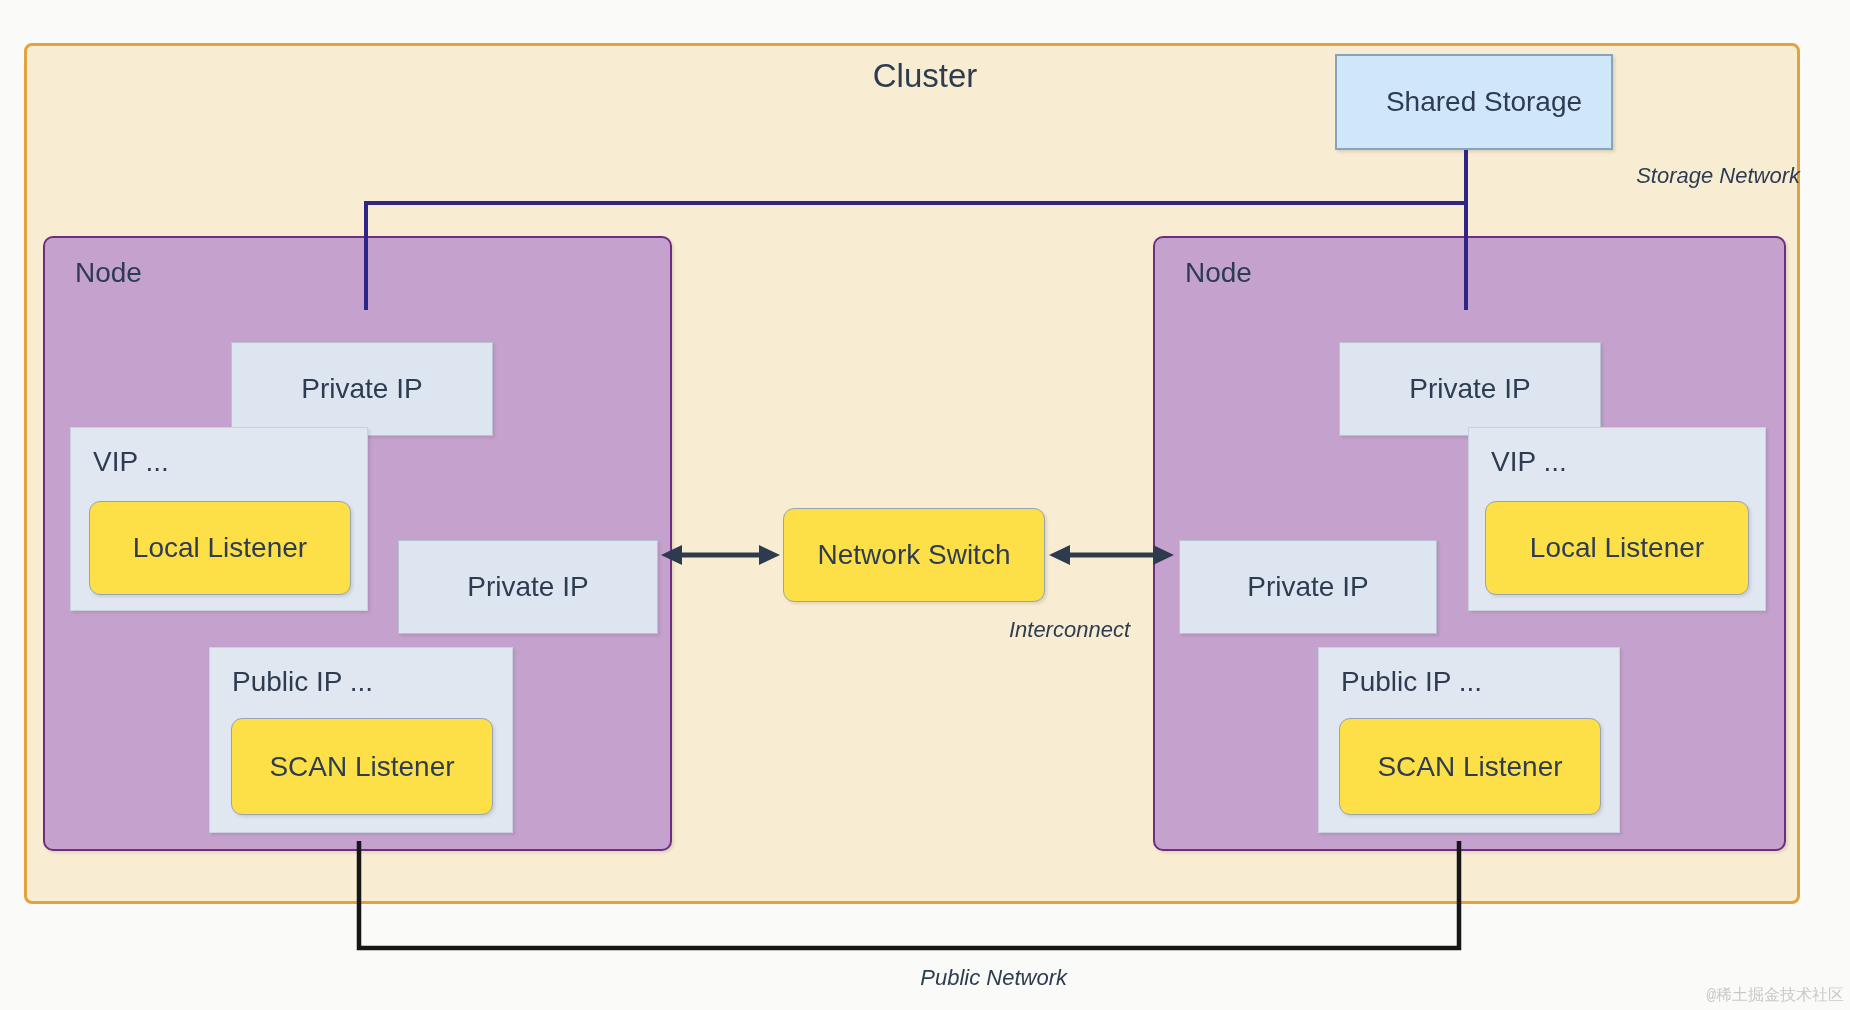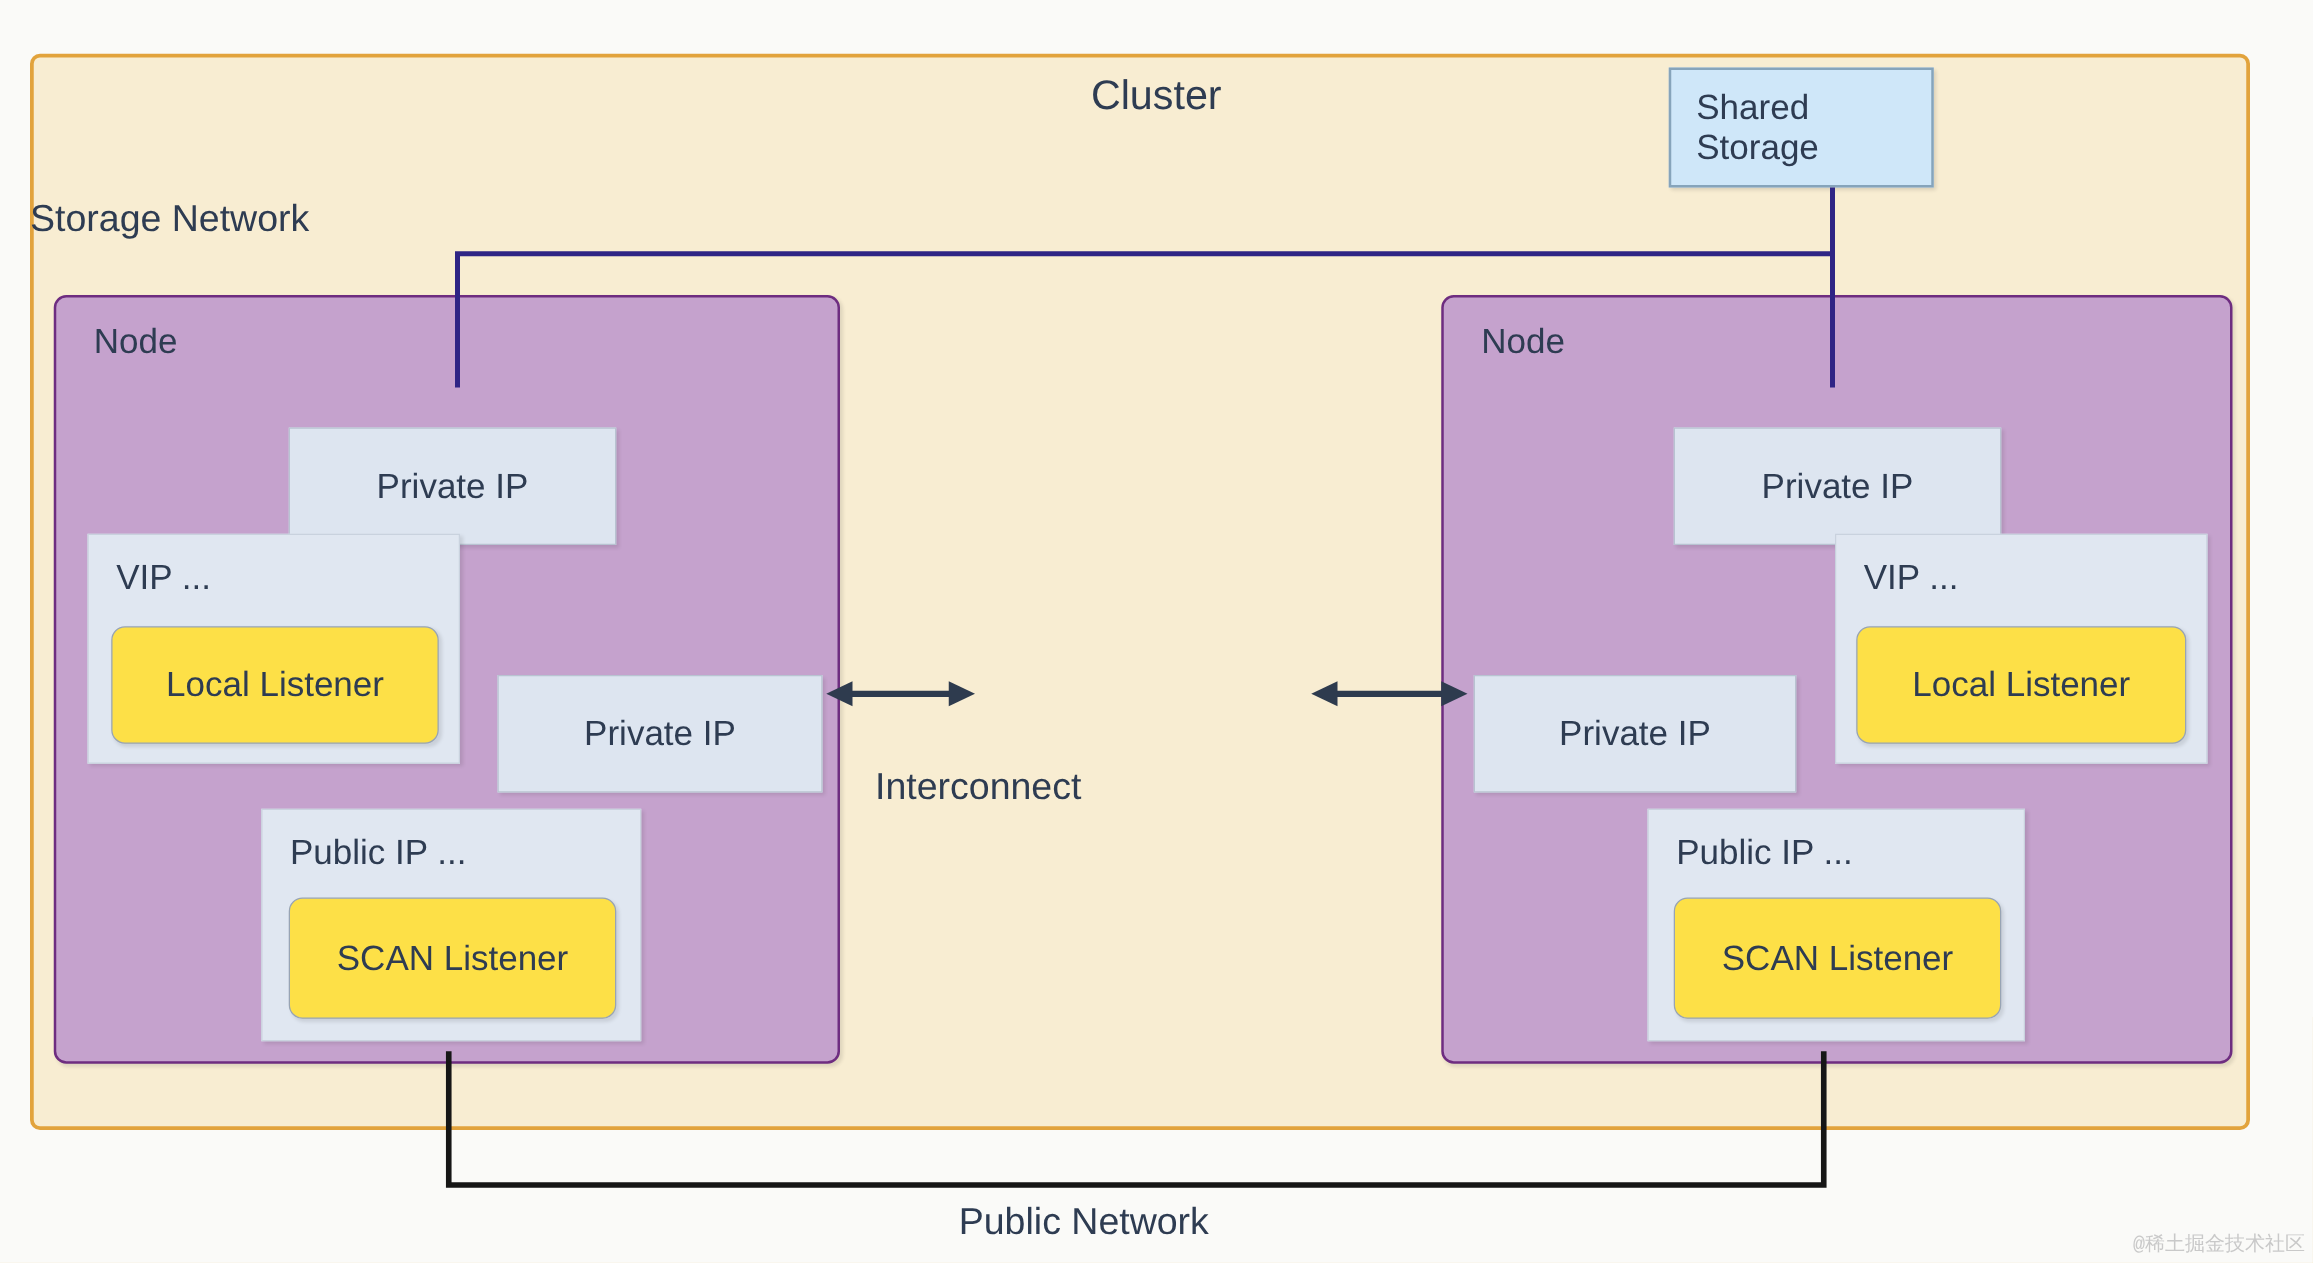--- a/index.html
+++ b/index.html
@@ -12,26 +12,26 @@
     --textColor:#2e3c52; --watermarkColor:#c9c9c9;
   }
   html,body{margin:0;padding:0;}
   body{background:var(--pageBg); font-family:"Liberation Sans", sans-serif; color:var(--textColor);}
   #canvas{position:relative; width:1850px; height:1010px; background:var(--pageBg); overflow:hidden;}
 
   .cluster{position:absolute; left:24px; top:43px; width:1776px; height:861px;
     background:var(--clusterFill); border:3px solid var(--clusterBorder); border-radius:8px; box-sizing:border-box;}
   .cluster-label{position:absolute; left:37px; top:58px; width:1776px; text-align:center;
     font-size:33px; line-height:36px;}
-  .net-label{position:absolute; font-size:30px; line-height:36px; text-align:left;}
+  .net-label{position:absolute; font-size:22px; line-height:36px; text-align:right;font-style:italic;}
   .storage-net-label{left:24px; top:158px; width:1776px;}
   .interconnect-label{left:700px; top:612px; width:430px;}
   .public-net-label{left:767px; top:960px; width:300px; z-index:12;}
 
-  .shared-storage{position:absolute; left:1335px; top:54px; width:212px; height:96px;
+  .shared-storage{position:absolute; left:1335px; top:54px; width:278px; height:96px;
     background:var(--storageBoxFill); border:2px solid var(--storageBoxBorder); box-sizing:border-box;
     display:flex; align-items:center; justify-content:center; font-size:28px;
     box-shadow:2px 2px 3px rgba(0,0,0,0.12);padding-left:20px;}
 
   .node{position:absolute; top:236px; height:615px; background:var(--nodeFill);
     border:2.5px solid var(--nodeBorder); border-radius:10px; box-sizing:border-box;
     box-shadow:2px 2px 3px rgba(0,0,0,0.10);}
   .node-left{left:43px; width:629px;}
   .node-right{left:1153px; width:633px;}
   .node-label{position:absolute; left:30px; top:18px; font-size:28px; line-height:34px;}
@@ -104,20 +104,21 @@
       <div class="group-label">VIP ...</div>
       <div class="white-box">Local Listener</div>
     </div>
     <div class="chip private-ip-mid">Private IP</div>
     <div class="group public-ip-group">
       <div class="group-label">Public IP ...</div>
       <div class="white-box">SCAN Listener</div>
     </div>
   </div>
 
+  <div class="white-box switch-box">Network Switch</div>
   <div class="net-label public-net-label">Public Network</div>
   <div class="net-label interconnect-label">Interconnect</div>
 
   <svg class="overlay" width="1850" height="1010" viewBox="0 0 1850 1010">
     <path class="storage-stroke" d="M366,310 L366,203 L1466,203"></path>
     <line class="storage-stroke" x1="1466" y1="150" x2="1466" y2="310"></line>
 
     <line class="arrow-stroke" x1="678" y1="555" x2="763" y2="555"></line>
     <polygon class="arrow-head" points="661,555 682,545 682,565"></polygon>
     <polygon class="arrow-head" points="780,555 759,545 759,565"></polygon>

